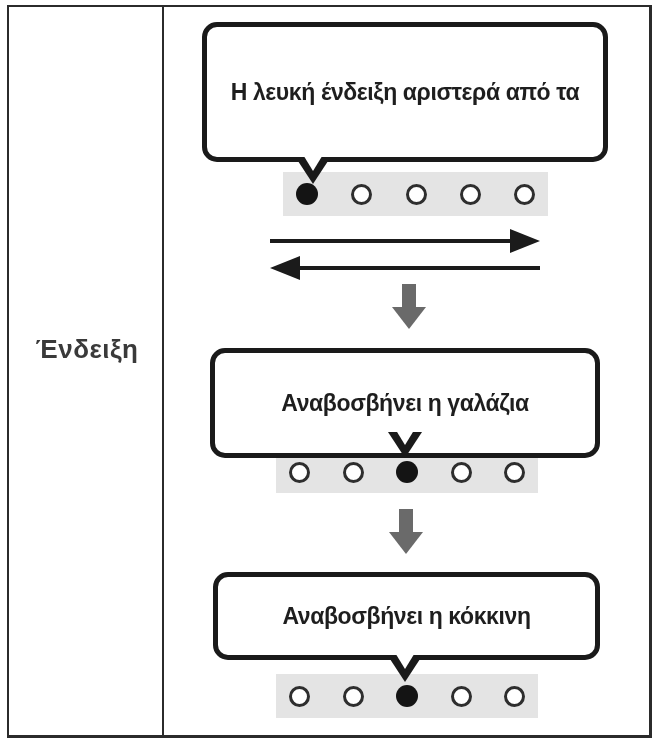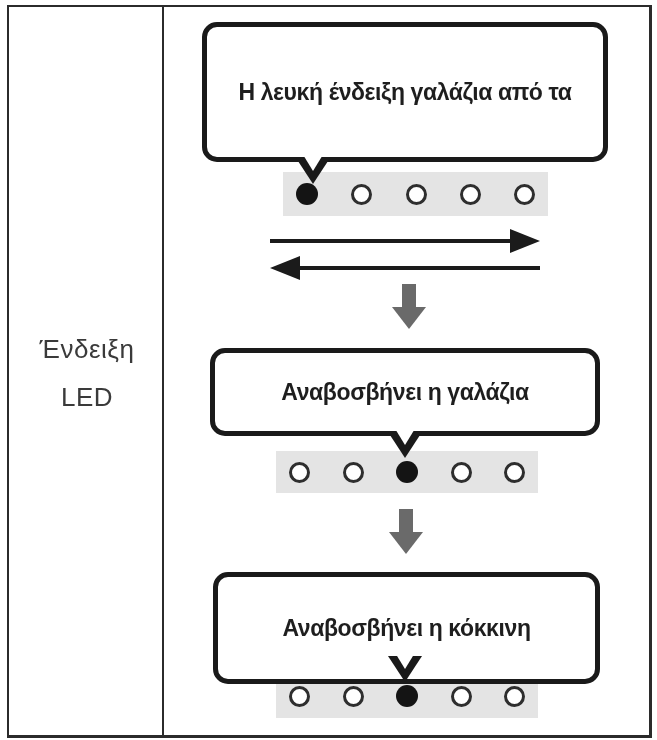--- a/index.html
+++ b/index.html
@@ -13,34 +13,34 @@
     box-sizing:border-box;
     border:2px solid #2b2b2b; border-right-width:3px; border-bottom-width:3px;
     background:#ffffff;
   }
   .col-divider {
     position:absolute; left:162px; top:5px; width:2px; height:733px; background:#2b2b2b;
   }
   
   .row-label {
     position:absolute; left:9px; top:325px; width:156px;
-    text-align:center; color:#3a3a3a; font-size:26px; font-weight:400;
+    text-align:center; color:#3a3a3a; font-size:26px; font-weight:700;
     line-height:48px; letter-spacing:0.5px;
   }
   
   .bubble {
     position:absolute; box-sizing:border-box; background:#ffffff;
     border:5px solid #1a1a1a; border-radius:15px; z-index:2;
     display:flex; flex-direction:column; align-items:center; justify-content:center;
     color:#1e1e1e; font-weight:bold; letter-spacing:-0.4px; text-align:center;
   }
   .bubble .bline { white-space:nowrap; }
   .bubble1 { left:202px; top:22px;  width:406px; height:140px; font-size:23px; line-height:41px; }
-  .bubble2 { left:210px; top:348px; width:390px; height:88px;  font-size:23px; line-height:40px; }
-  .bubble3 { left:213px; top:572px; width:387px; height:112px;  font-size:23px; line-height:40px;text-align:center; }
+  .bubble2 { left:210px; top:348px; width:390px; height:110px;  font-size:23px; line-height:40px; }
+  .bubble3 { left:213px; top:572px; width:387px; height:88px;  font-size:23px; line-height:40px;text-align:center; }
   
   .tail-outline {
     position:absolute; width:0; height:0; z-index:3;
     border-left:17px solid transparent; border-right:17px solid transparent;
     border-top:26px solid #1a1a1a;
   }
   .tail-fill {
     position:absolute; width:0; height:0; z-index:3;
     border-left:11px solid transparent; border-right:11px solid transparent;
     border-top:18px solid #ffffff;
@@ -91,25 +91,24 @@
 </head>
 <body>
 
 <div id="canvas">
 
   <div class="table-frame"></div>
   <div class="col-divider"></div>
 
   <div class="row-label">
     <div>Ένδειξη</div>
-    <div>LED</div>
   </div>
 
   <div class="bubble bubble1">
-    <div class="bline">Η λευκή ένδειξη γαλάζια από τα</div>
+    <div class="bline">Η λευκή ένδειξη αριστερά από τα</div>
   </div>
   <div class="tail-outline" style="left:296px; top:158px;"></div>
   <div class="tail-fill" style="left:302px; top:153px;"></div>
 
   <div class="led-strip strip1">
       <span class="led-on"></span>
       <span class="led-off"></span>
       <span class="led-off"></span>
       <span class="led-off"></span>
       <span class="led-off"></span>

